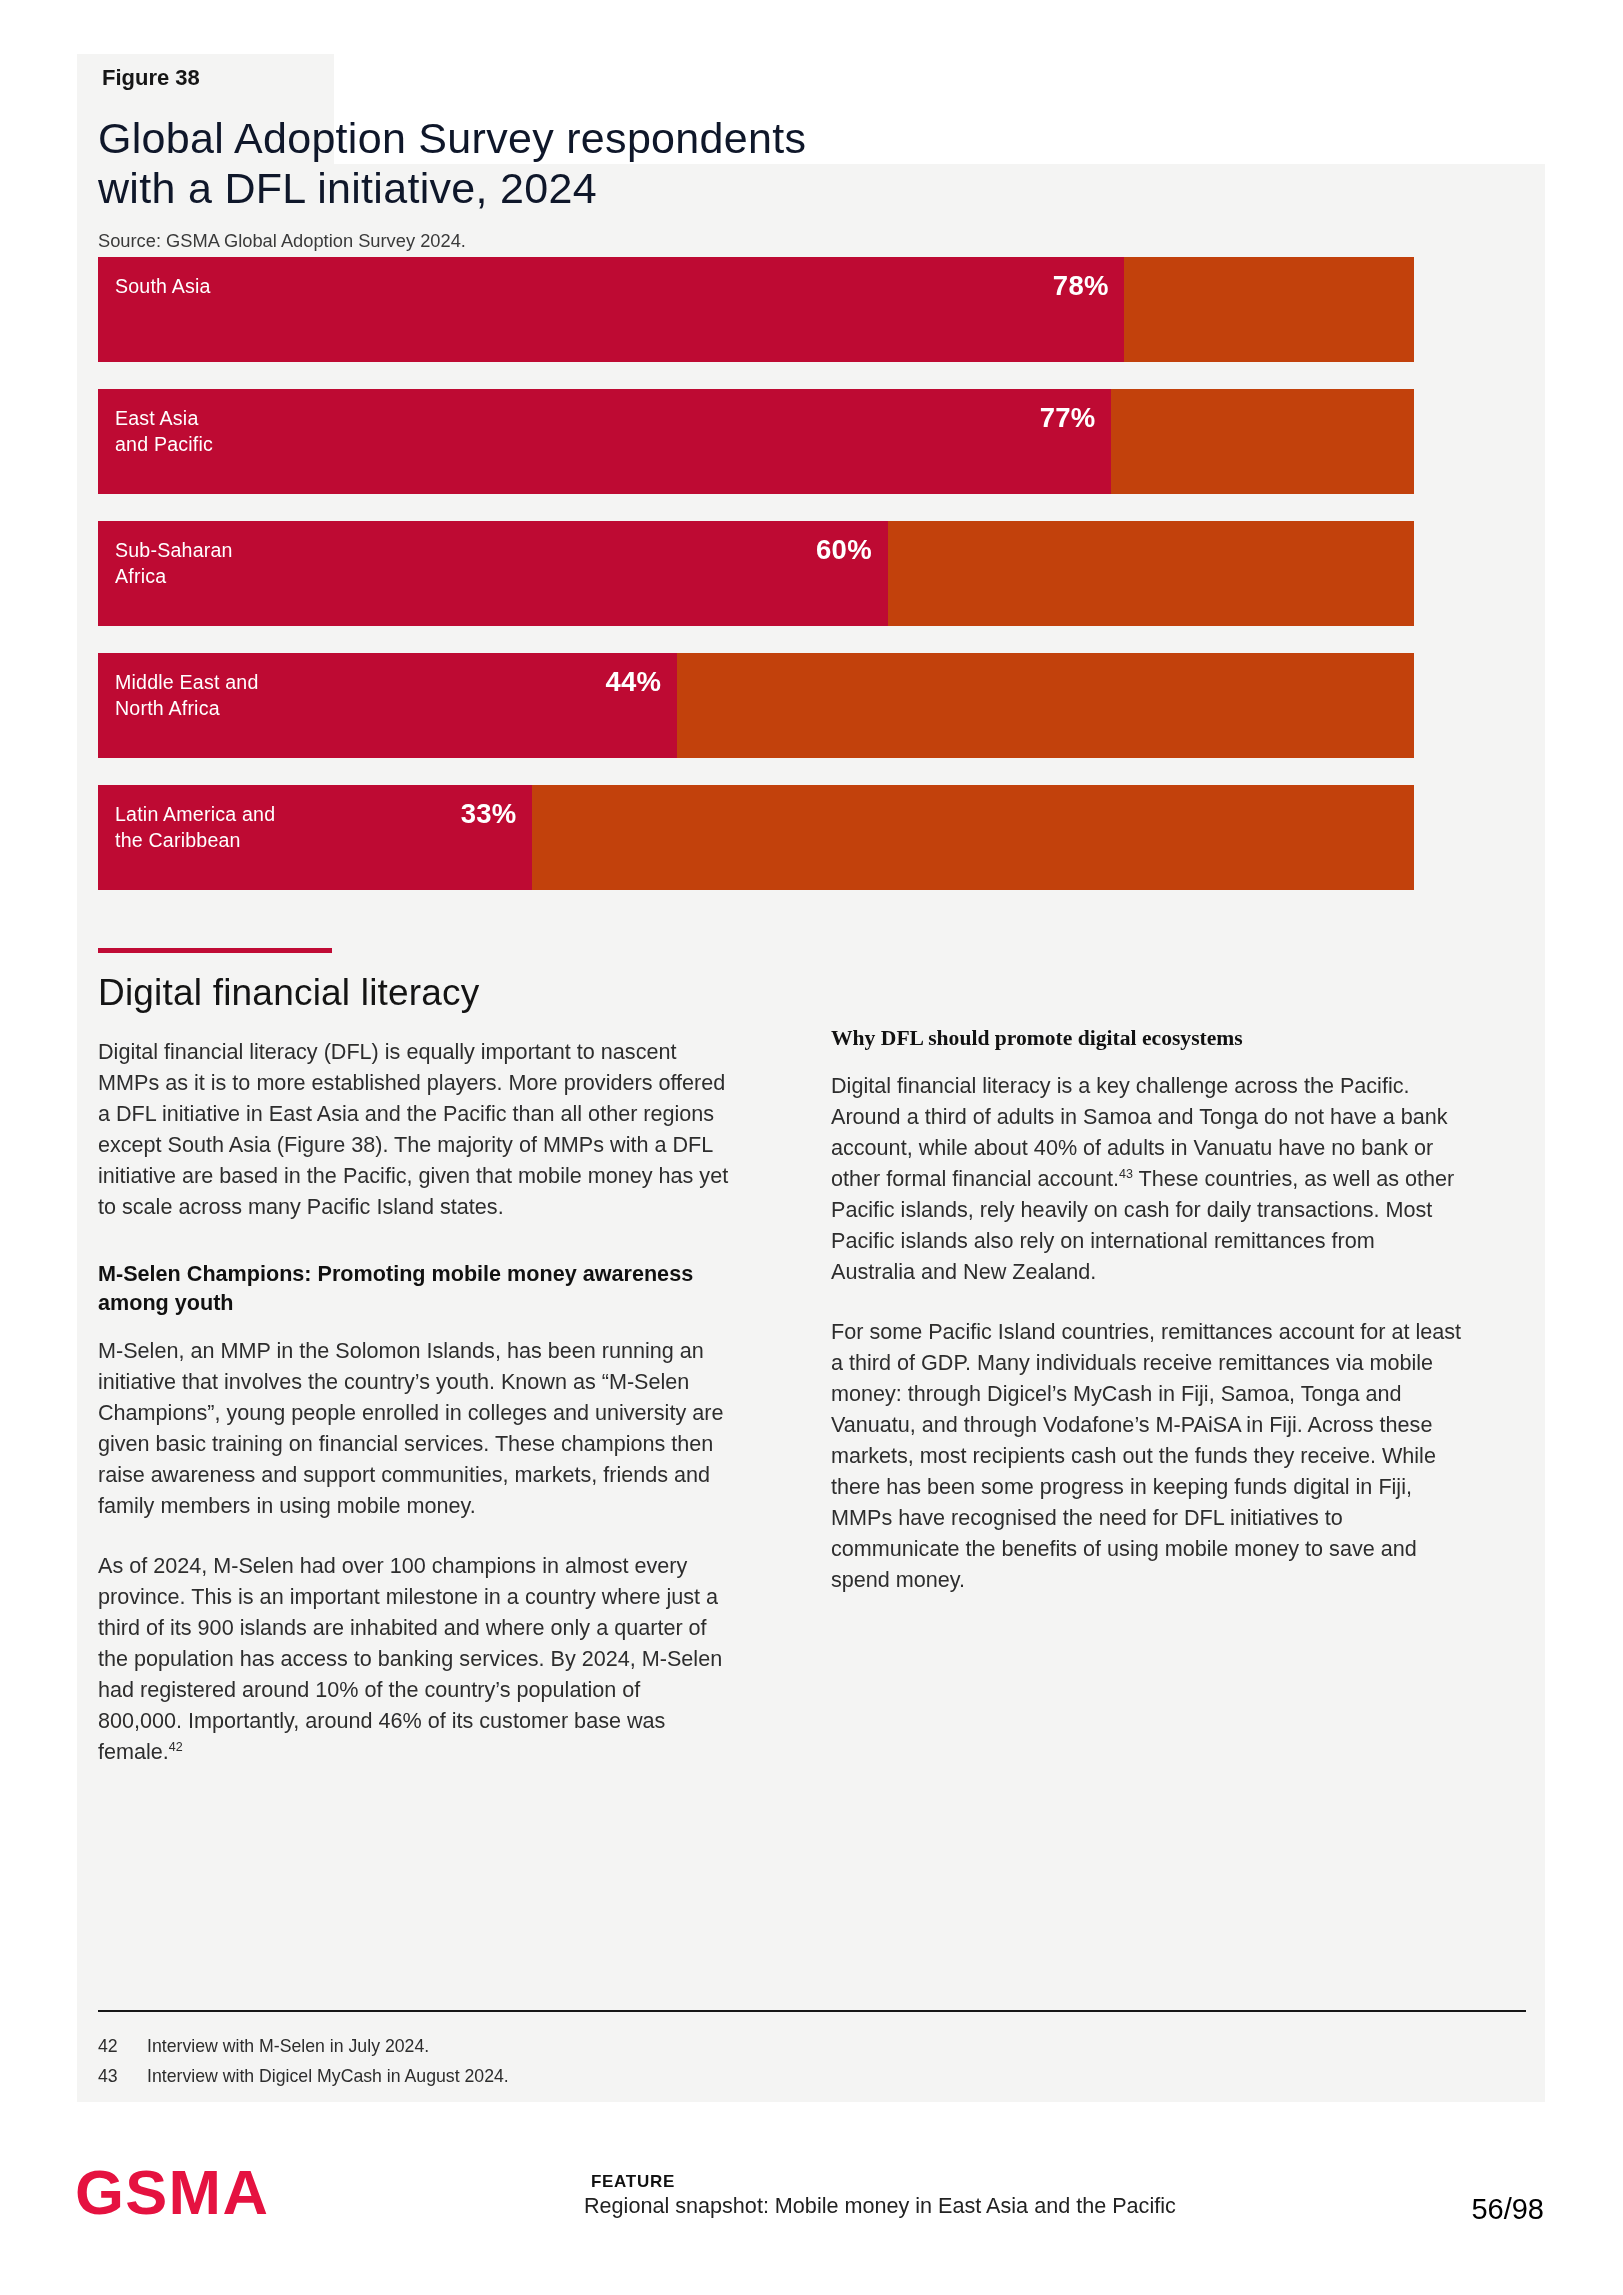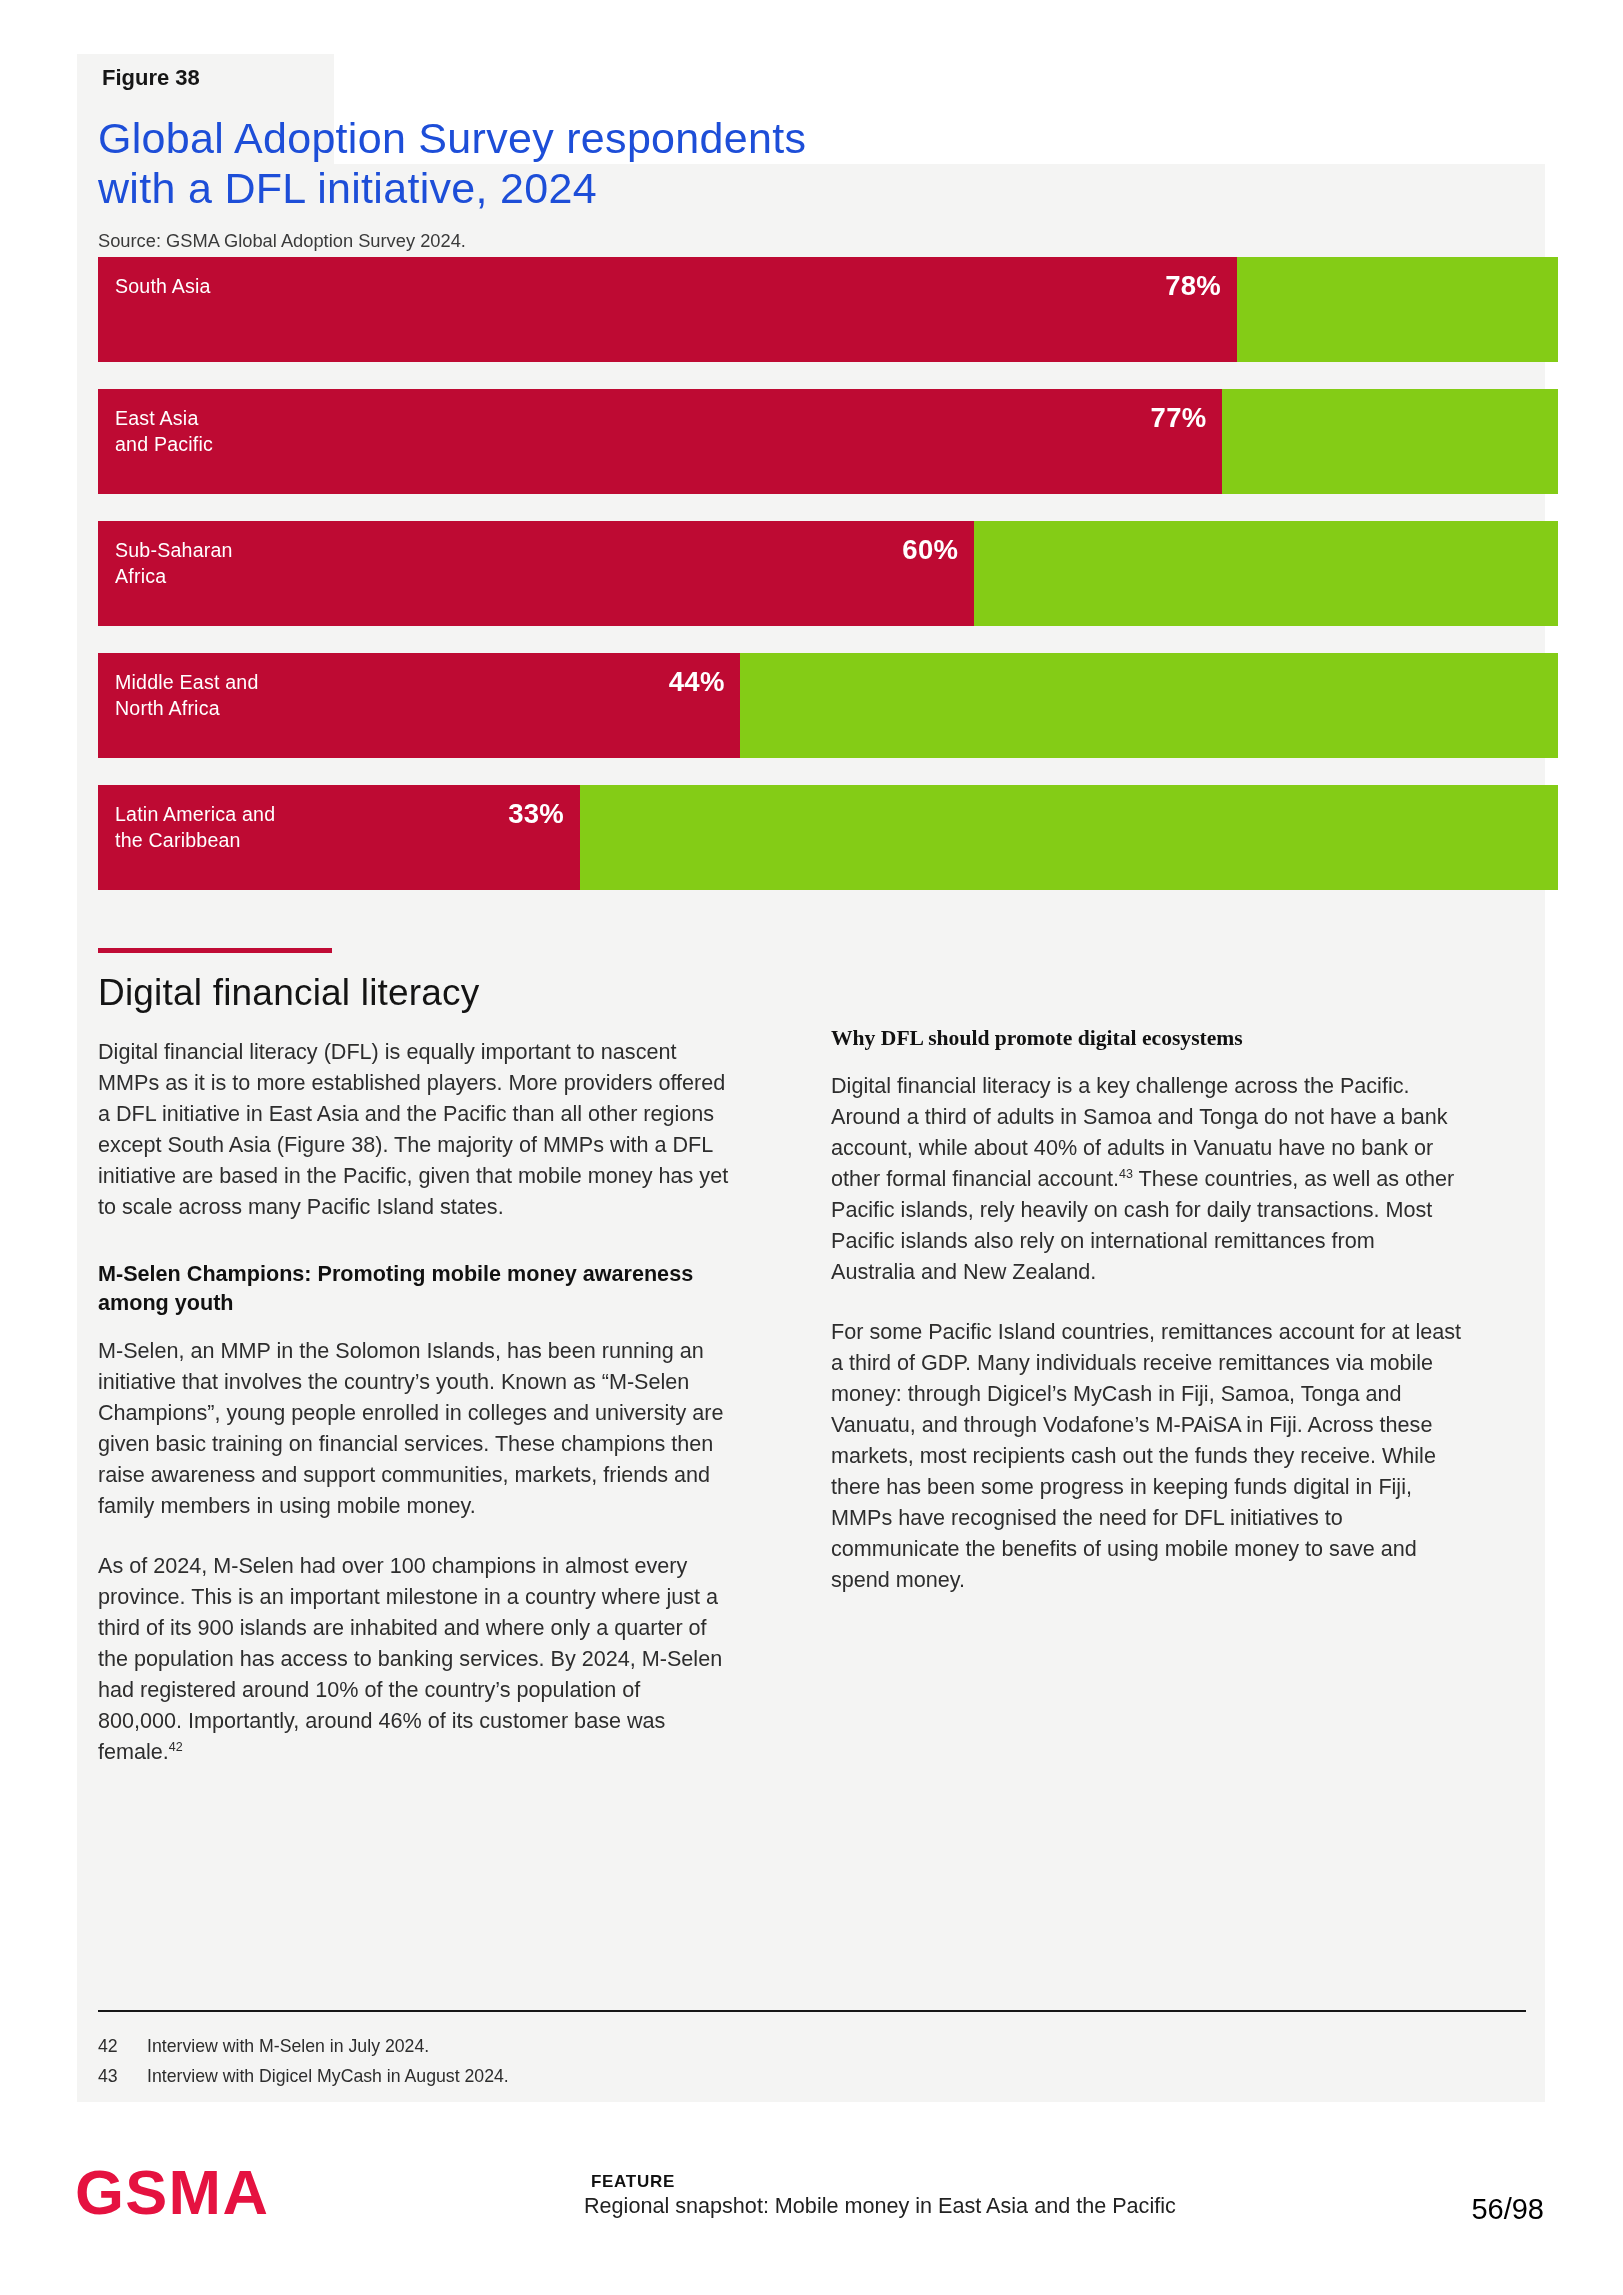--- a/index.html
+++ b/index.html
@@ -13,27 +13,27 @@
   }
   .abs{position:absolute;}
 
   
   #figure-box{left:77px;top:54px;width:257px;height:110px;background:#f4f4f3;}
   #main-panel{left:77px;top:164px;width:1468px;height:1938px;background:#f4f4f3;}
 
   #figure-label{left:102px;top:65px;font-size:22px;font-weight:bold;color:#161616;}
   #figure-title{
     left:98px;top:113px;width:1243px;
-    font-size:43px;line-height:1.17;font-weight:400;color:#1d4ed8;
+    font-size:43px;line-height:1.17;font-weight:400;color:#0f172a;
     white-space:pre-line;letter-spacing:0.3px;
   }
   #figure-source{left:98px;top:230px;font-size:18.3px;color:#3a3a3a;}
 
   
-  .bar-row{left:98px;width:1460px;height:105px;background:#84cc16;}
+  .bar-row{left:98px;width:1316px;height:105px;background:#c2410c;}
   .bar-fill{
     position:absolute;left:0;top:0;height:100%;
     background:#be0a33;
     display:flex;justify-content:space-between;align-items:flex-start;
     box-sizing:border-box;padding:17px 15.7px 0 17px;
   }
   .bar-label{font-size:19.6px;line-height:25.5px;color:#ffffff;letter-spacing:0.2px;}
   .bar-pct{font-size:27.5px;font-weight:bold;color:#ffffff;letter-spacing:0.3px;margin-top:-3.9px;}
 
   

